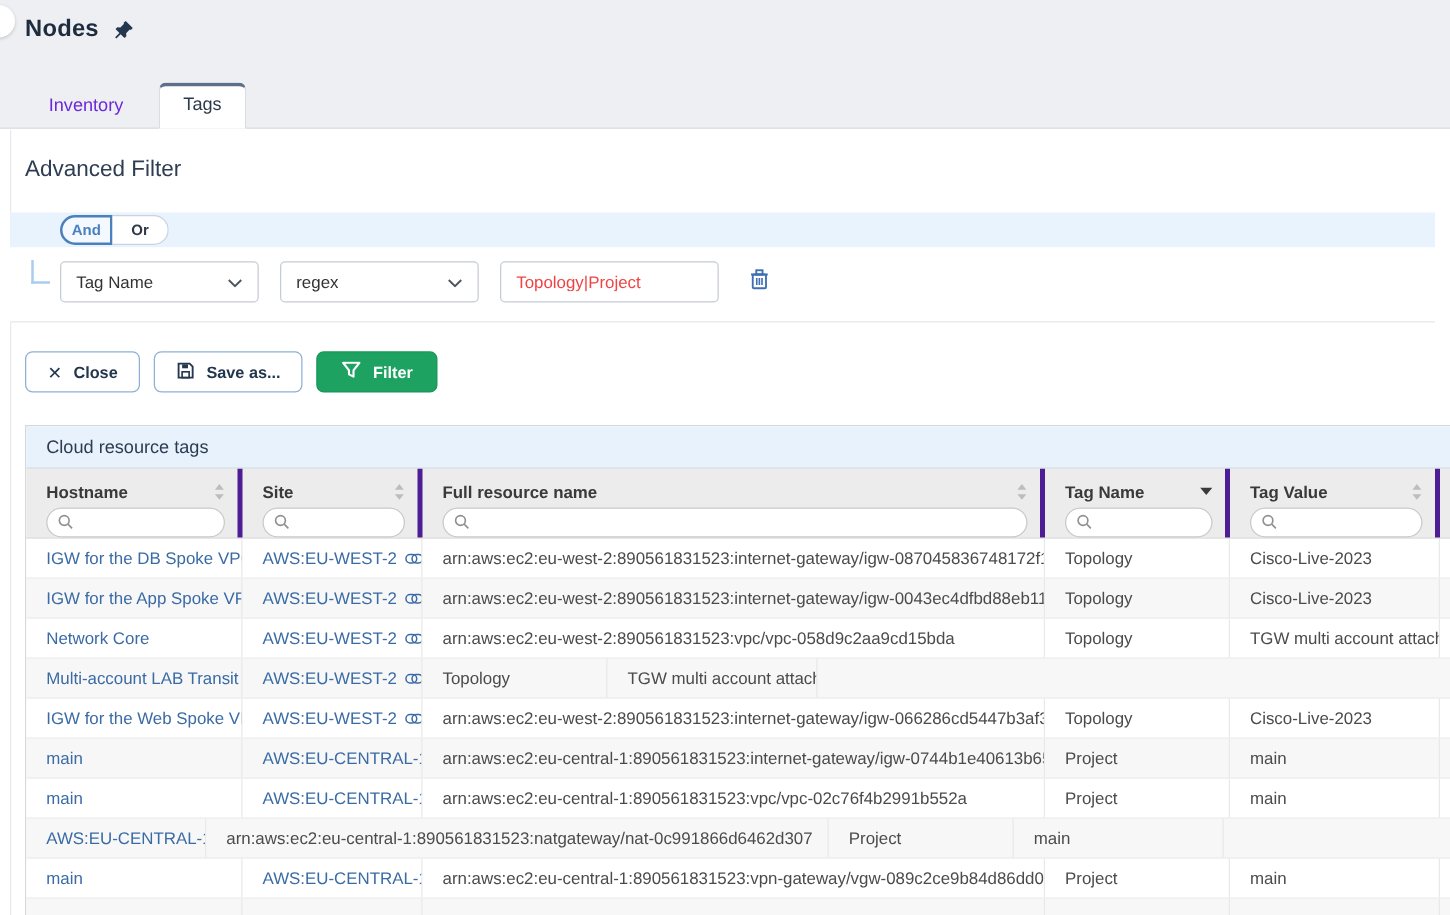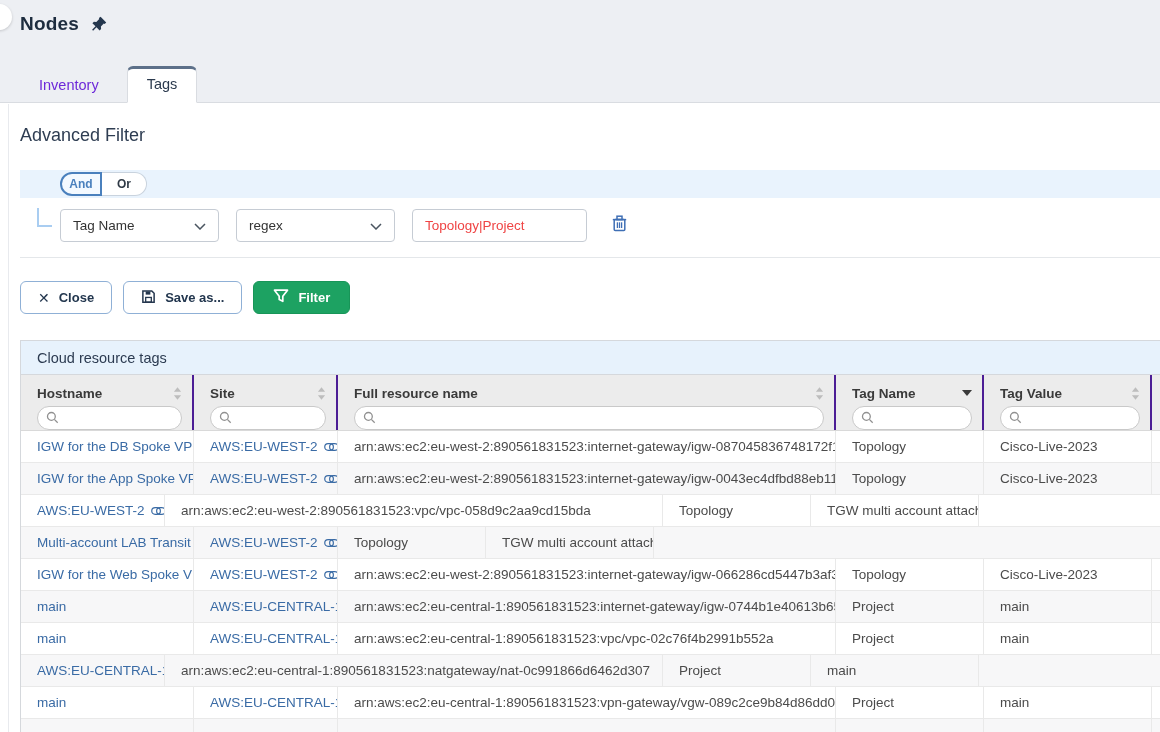--- a/index.html
+++ b/index.html
@@ -21,21 +21,21 @@
   .tab { padding:9px 19px 10px; font-size:14.5px; color:#6d28d9; cursor:pointer; }
   .tab.active { background:#fff; border:1px solid #d9dce1; border-bottom:1px solid #ffffff;
     border-top:3px solid #5d7089; border-radius:6px 6px 0 0; color:#2b3a4e;
     padding:7px 19px 10px; margin-left:9px; }
 
   .gutter-line { position:absolute; left:8px; top:104px; bottom:0; width:1px; background:#e8eaee; }
 
   
   .af-heading { position:absolute; left:20px; top:125px; margin:0; font-size:18px;
     font-weight:400; color:#2e3d52; }
-  .filter-panel { position:absolute; left:20px; top:170px; width:1140px; }
+  .filter-panel { position:absolute; left:8px; top:170px; width:1140px; }
   .logic-bar { height:28px; background:#e9f3fd; position:relative; }
   .logic-group { position:absolute; left:40px; top:2px; display:flex; }
   .logic-btn { height:24px; font-family:inherit; font-weight:700; font-size:12px; cursor:pointer; padding:0; }
   .logic-btn.and { width:42px; border:2px solid #4a80bd; border-radius:12px 0 0 12px;
     background:#f3f9ff; color:#4a80bd; }
   .logic-btn.or { width:45px; border:1px solid #c9d3de; border-left:none;
     border-radius:0 12px 12px 0; background:#fff; color:#2f3a46; }
   .filter-row { height:60px; background:#fff; border-bottom:1px solid #e4e7ea; position:relative; }
   .connector { position:absolute; left:17px; top:10px; width:15px; height:19px;
     border-left:2px solid #a9cdf1; border-bottom:2px solid #a9cdf1; }
@@ -56,21 +56,21 @@
     font-family:inherit; font-weight:700; font-size:13px; color:#22364e; }
   .btn .x-glyph { font-size:14px; font-weight:400; color:#22364e; }
   .btn.green { background:#1da262; border-color:#189558; color:#fff; padding:0 19px; }
 
   
   .grid { position:absolute; left:20px; top:340px; width:1140px; bottom:0;
     border:1px solid #d5d8dc; border-right:none; border-bottom:none; background:#fff; overflow:hidden; }
   .grid-title { height:34px; background:#e7f2fc; border-bottom:1px solid #d5d8dc;
     display:flex; align-items:center; padding-left:16px; font-size:14.5px; color:#2c3b51; }
   .grid-head { display:flex; background:#ececec; border-bottom:1px solid #d9d9d9; height:56px; }
-  .th { border-right:2px solid #4c1d95; padding:7px 10px 0 16px; flex:none; }
+  .th { border-right:4px solid #4c1d95; padding:7px 10px 0 16px; flex:none; }
   .th-top { display:flex; align-items:center; justify-content:space-between; height:22px; }
   .th-label { font-weight:700; font-size:13.5px; color:#3a3a3a; white-space:nowrap; }
   .sort { display:flex; align-items:center; cursor:pointer; }
   .th-search { position:relative; margin-top:2px; }
   .th-search input { width:100%; height:24px; border:1px solid #c9c9c9; border-radius:12px;
     padding:0 8px 0 27px; font-size:12px; font-family:inherit; background:#fff; outline:none; }
   .th-search .mag { position:absolute; left:9px; top:5px; pointer-events:none; display:flex; }
   .head-filler, .row-filler { flex:1 1 auto; }
 
   .tr { display:flex; height:32px; border-bottom:1px solid #e9e9e9; background:#fff; }
@@ -301,20 +301,23 @@
           </div>
           <div class="td" style="width: 148px;">
             <span>Topology</span>
           </div>
           <div class="td" style="width: 168px;">
             <span>Cisco-Live-2023</span>
           </div>
           <div class="row-filler"></div>
         </div>
         <div class="tr">
+          <div class="td link" style="width: 173px;">
+            <span>Network Core</span>
+          </div>
           <div class="td link" style="width: 144px;">
             <span>AWS:EU-WEST-2</span>
             <span class="chain">
               <svg width="15" height="10" viewBox="0 0 20 12">
                 <rect x="1" y="1.5" width="11.5" height="9" rx="4.5" fill="none" stroke="#3a6ba5" stroke-width="1.6"></rect>
                 <rect x="7.5" y="1.5" width="11.5" height="9" rx="4.5" fill="none" stroke="#3a6ba5" stroke-width="1.6"></rect>
               </svg>
             </span>
           </div>
           <div class="td" style="width: 498px;">

